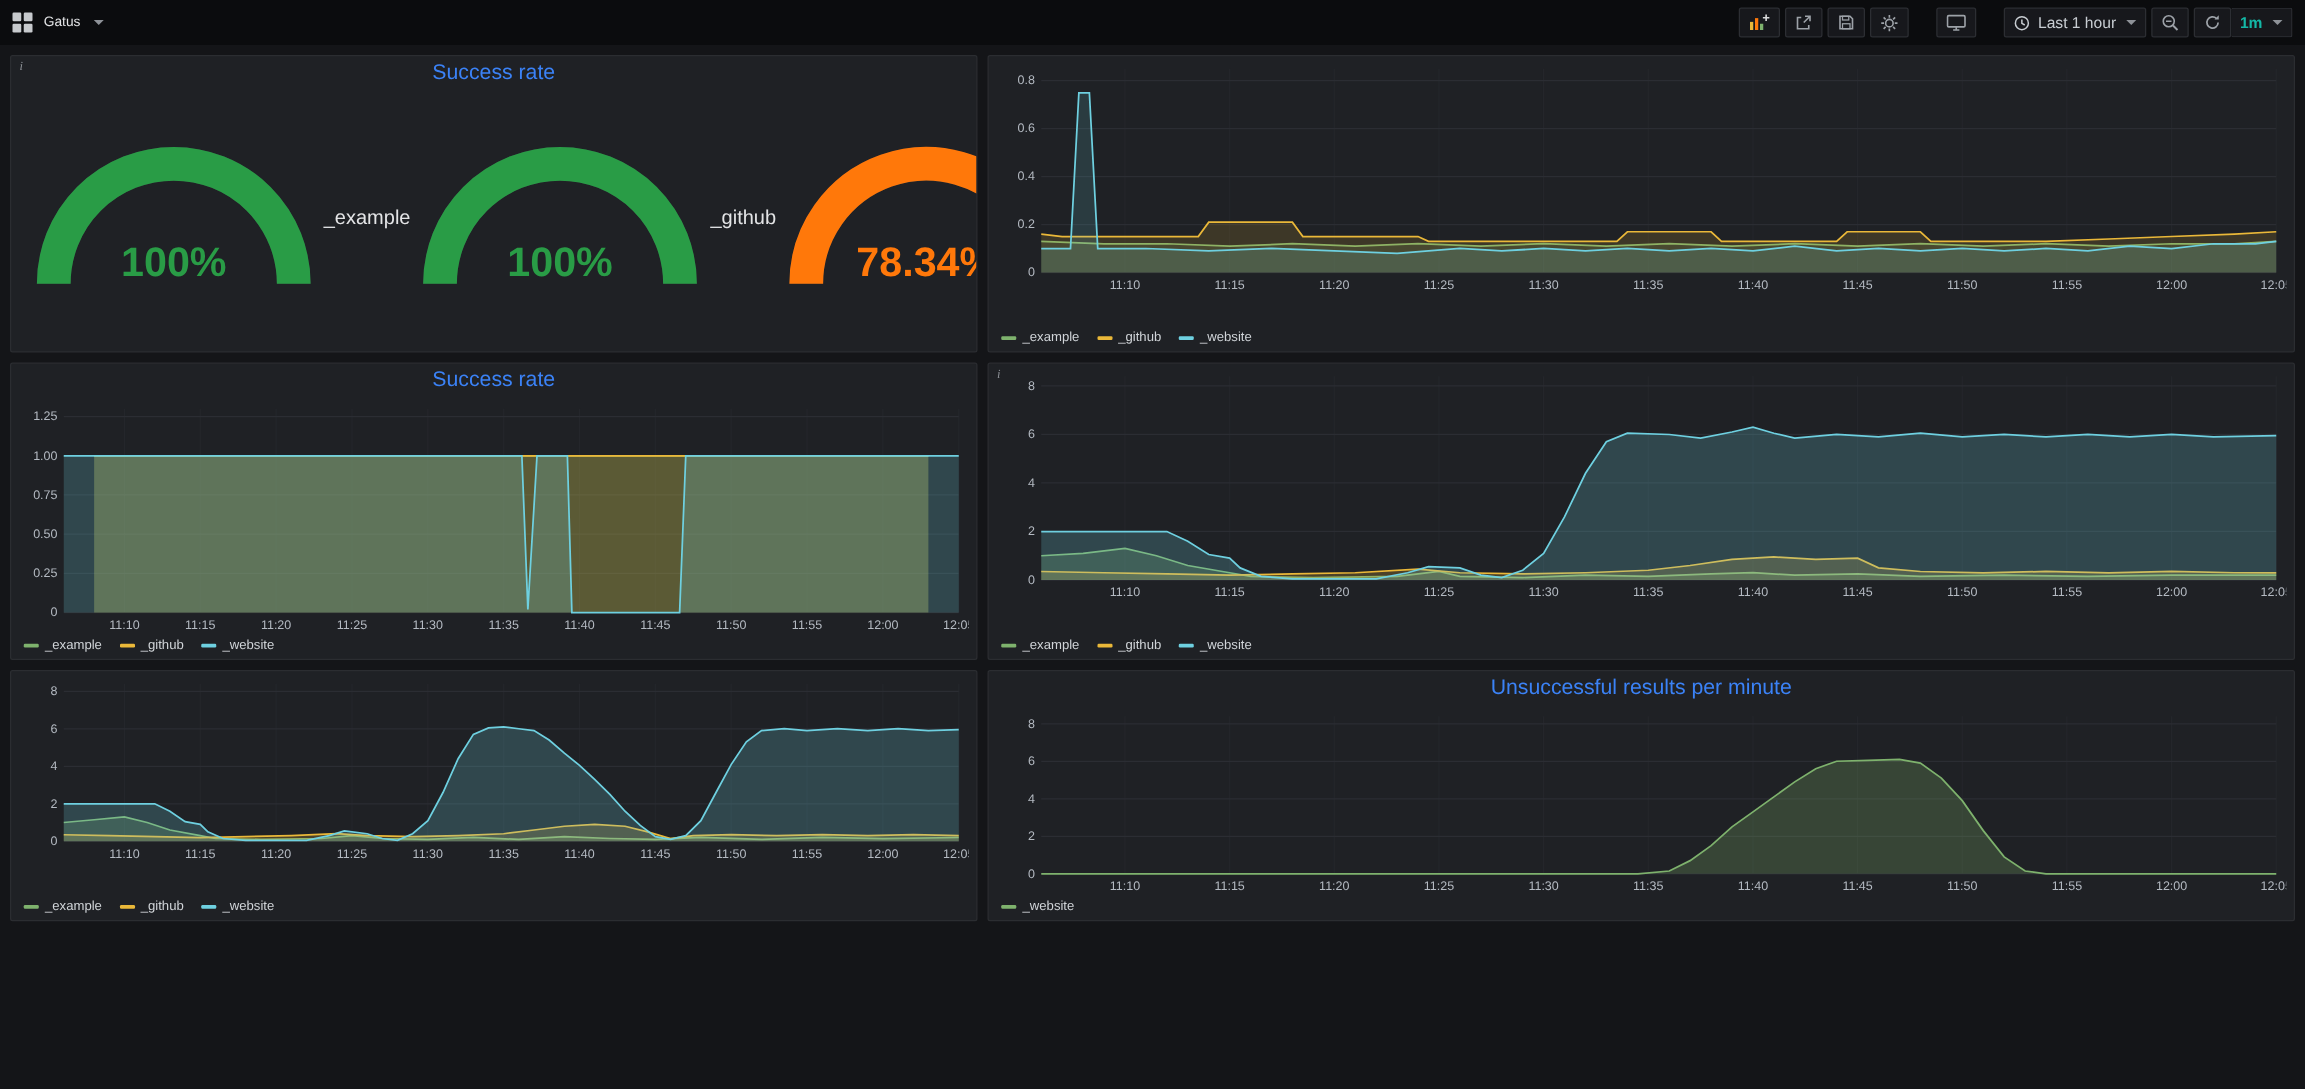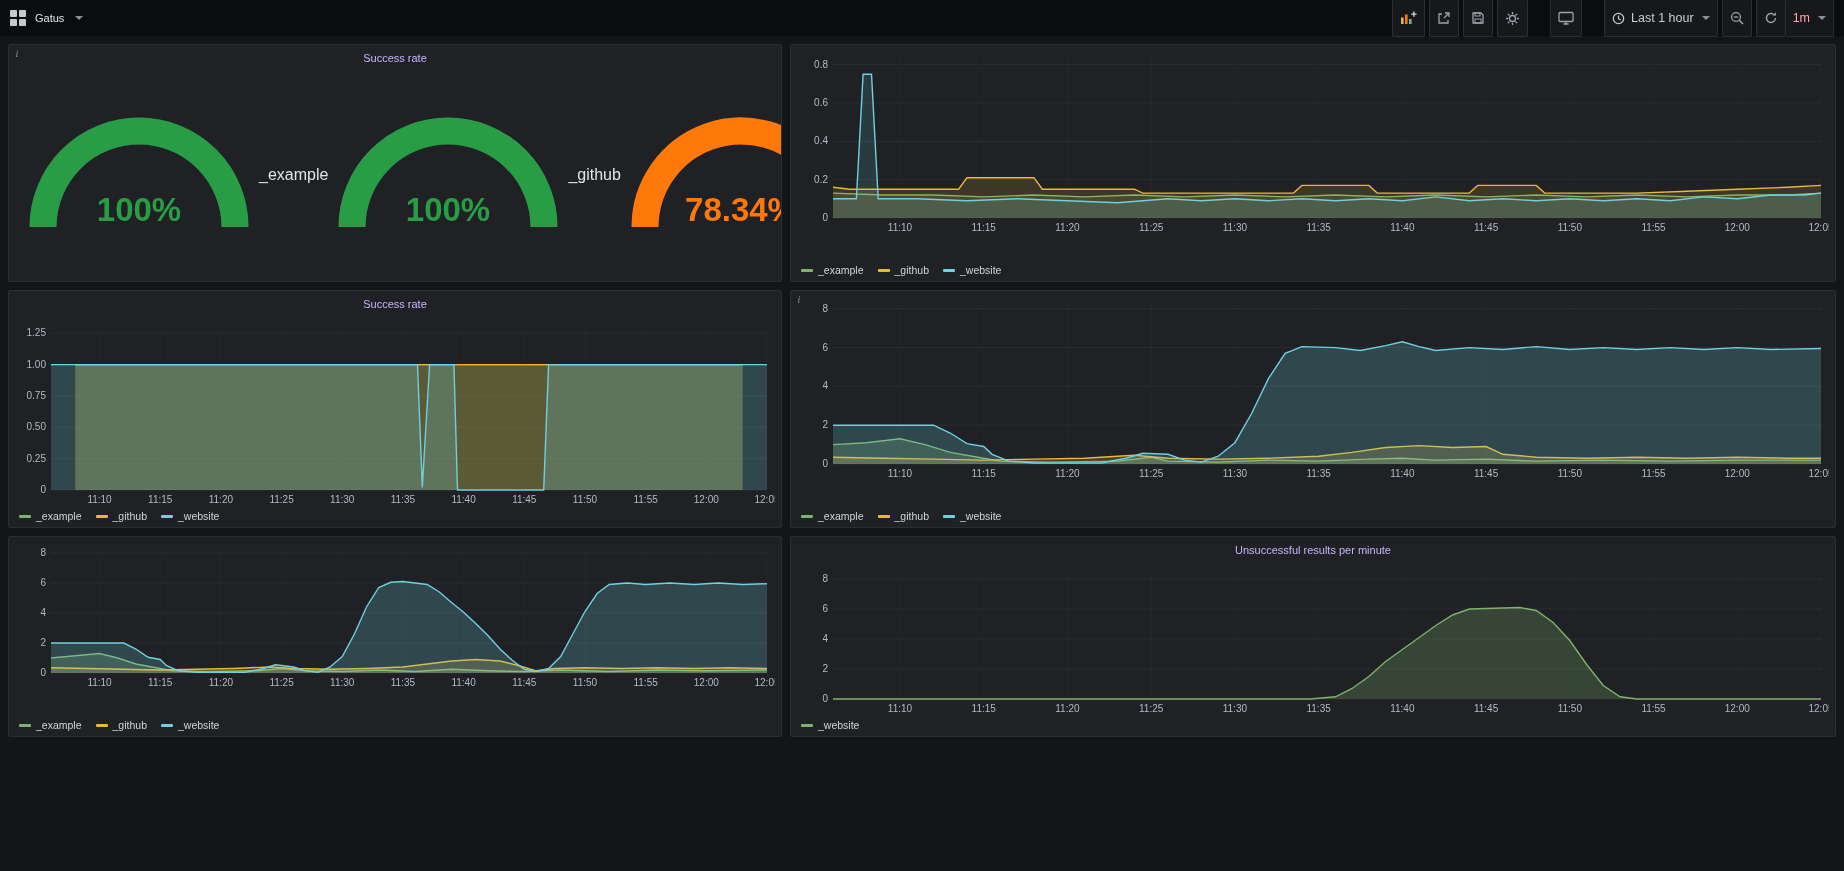--- a/index.html
+++ b/index.html
@@ -7,33 +7,33 @@
   body{background:#141518;font-family:"Liberation Sans",sans-serif;color:#d8d9da}
 
   
   .navbar{height:36px;background:#0b0c0e;display:flex;align-items:center;justify-content:space-between;padding:0 10px}
   .nav-left{display:flex;align-items:center;gap:9px}
   .grid-icon{display:grid;grid-template-columns:7px 7px;grid-gap:2px;cursor:pointer}
   .grid-icon i{width:7px;height:7px;background:#c7cacd;border-radius:1px;display:block}
   .dash-title{font-size:11px;color:#e3e4e6;cursor:pointer}
   .caret{width:0;height:0;border-left:4px solid transparent;border-right:4px solid transparent;border-top:4px solid #8e9298;display:inline-block;margin-left:2px}
   .nav-right{display:flex;align-items:center;gap:4px}
-  .nav-btn{height:38px;min-width:28px;display:inline-flex;align-items:center;justify-content:center;gap:6px;
+  .nav-btn{height:24px;min-width:28px;display:inline-flex;align-items:center;justify-content:center;gap:6px;
     background:#17181c;border:1px solid #2c2e33;border-radius:2px;color:#c8cdd2;font-size:12.5px;
     font-family:"Liberation Sans",sans-serif;cursor:pointer;padding:0 7px}
   .btn-group{display:flex}
   .btn-group .nav-btn+.nav-btn{border-left:none}
   .spacer{width:14px}
-  .accent{color:#fca5a5;font-weight:normal}
+  .accent{color:#14b8a6;font-weight:bold}
 
   
   .dashboard{display:grid;grid-template-columns:774px 1046px;grid-template-rows:238px 238px 201px;gap:8px;padding:8px}
   .panel{background:#1f2125;border:1px solid #2b2d31;border-radius:2px;display:flex;flex-direction:column;position:relative;overflow:hidden}
   .panel-header{height:26px;display:flex;align-items:center;justify-content:center;flex:none}
-  .panel-title{font-size:11px;font-weight:500;color:#c4b5fd;cursor:pointer}
+  .panel-title{font-size:17px;font-weight:500;color:#3b82f6;cursor:pointer}
   .panel-info{position:absolute;top:0;left:0;width:16px;height:16px;display:flex;align-items:center;justify-content:center;
     color:#8e9298;font-size:10px;font-style:italic;font-family:"Liberation Serif",serif;cursor:pointer;z-index:2}
   .chart{flex:1;min-height:0;margin:0 6px;cursor:crosshair}
   .chart svg text{fill:#b4bac2;font-size:10px;font-family:"Liberation Sans",sans-serif}
   .legend{height:18px;flex:none;display:flex;align-items:center;gap:14px;margin:0 0 2px 10px}
   .legend-item{display:inline-flex;align-items:center;gap:5px;font-size:10.5px;color:#d0d4d8;cursor:pointer}
   .legend-marker{width:12px;height:3px;border-radius:1px;display:inline-block}
 
   
   .gauges{flex:1;display:flex;align-items:center;justify-content:space-around;padding:4px 10px 8px}

